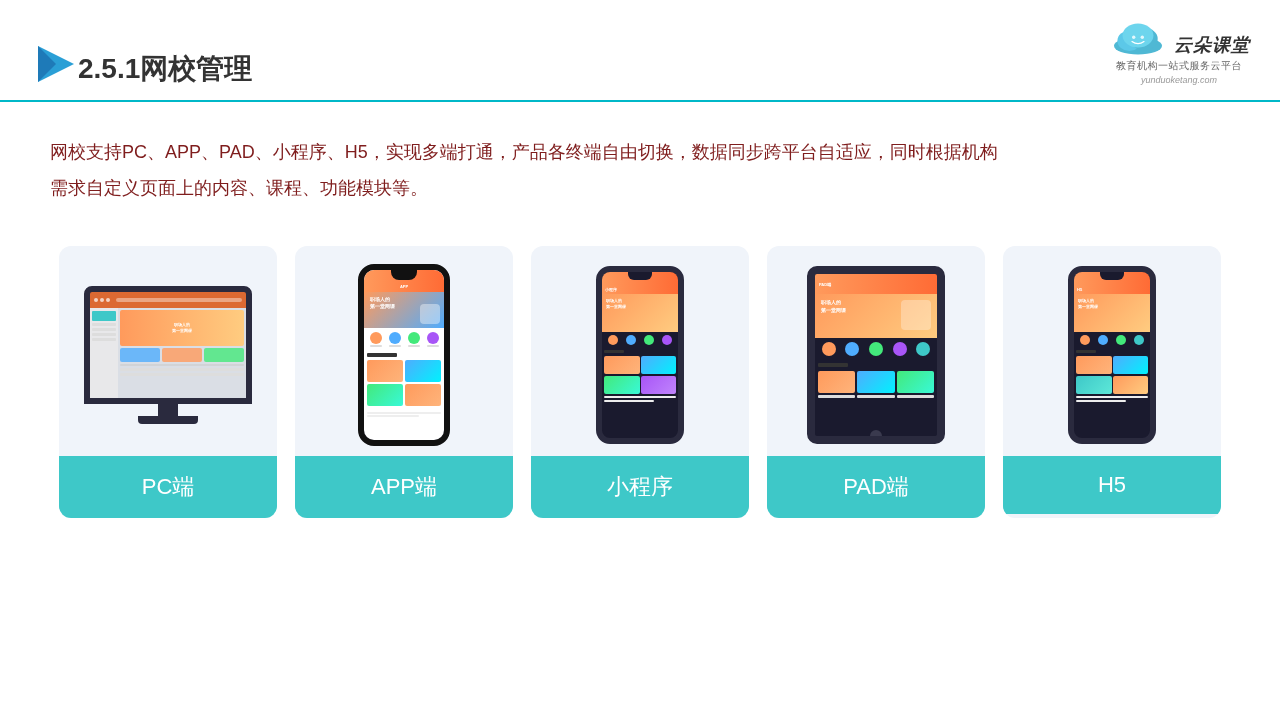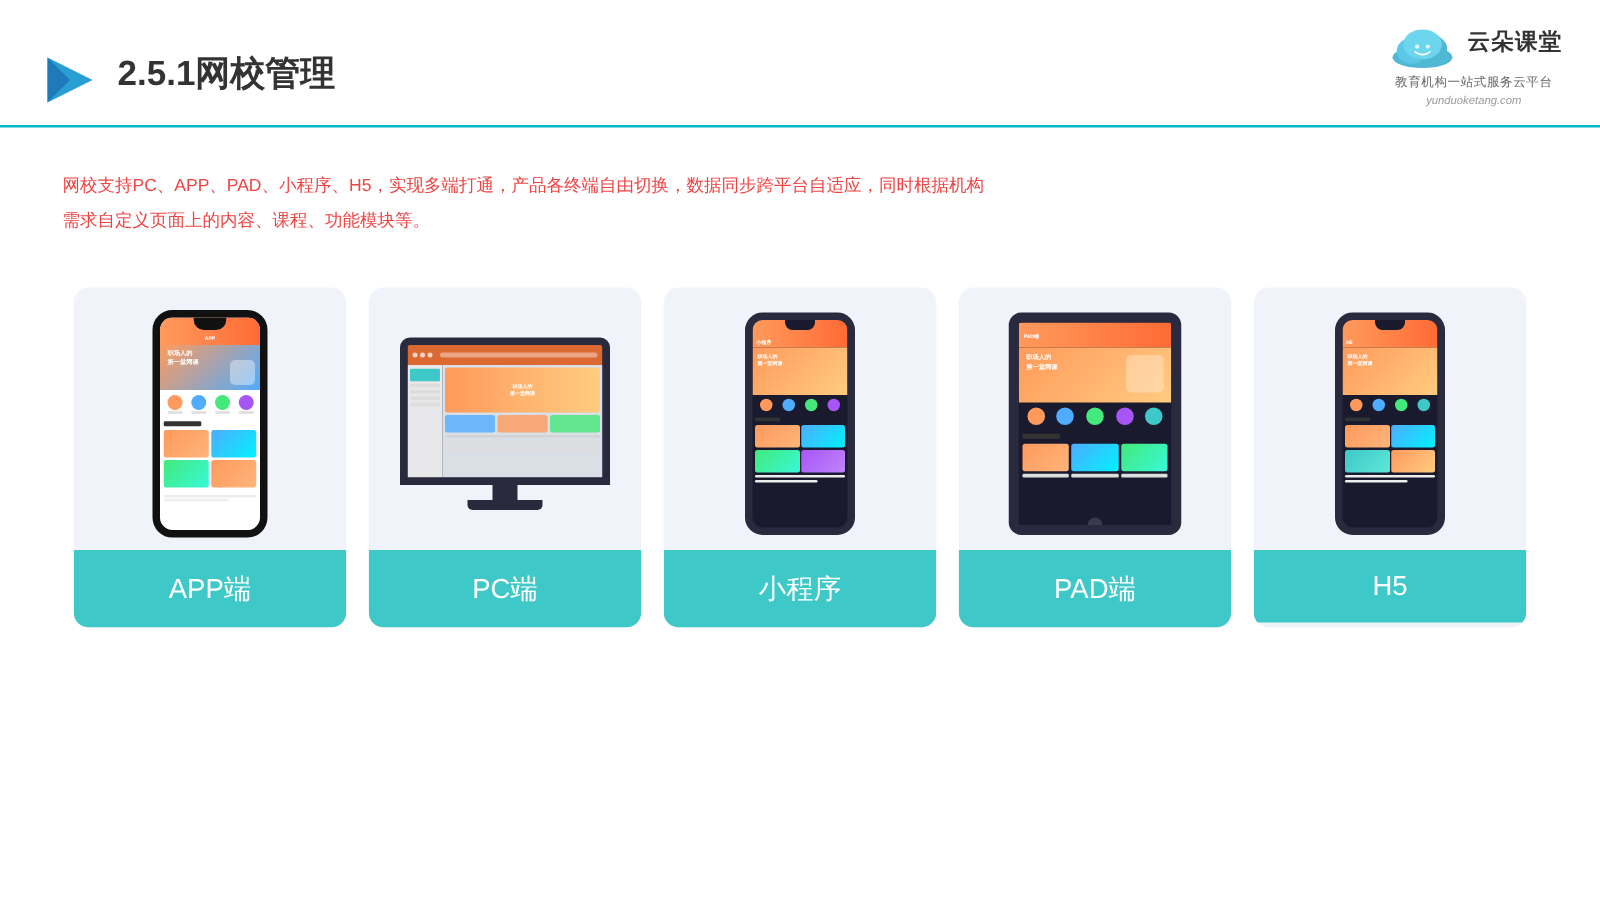--- a/index.html
+++ b/index.html
@@ -15,43 +15,43 @@
     
     .header {
       display: flex;
       align-items: center;
       justify-content: space-between;
       padding: 18px 30px 12px 30px;
       border-bottom: 2px solid #00b8c8;
     }
     .header-left {
       display: flex;
-      align-items: flex-start;
-      gap: 16px;
+      align-items: flex-end;
       margin-top: 22px;
     }
     .play-icon {
       width: 48px;
       height: 48px;
     }
     .page-title {
       font-size: 28px;
       font-weight: bold;
       color: #333;
     }
     .logo-area {
       display: flex;
       flex-direction: column;
       align-items: center;
       gap: 2px;
     }
     .logo-cloud {
       display: flex;
-      align-items: flex-start;
+      align-items: flex-end;
       gap: 6px;
+      font-style: italic;
     }
     .cloud-icon-svg {
       width: 60px;
       height: 36px;
     }
     .logo-text-main {
       font-size: 18px;
       font-weight: bold;
       color: #333;
       letter-spacing: 1px;
@@ -64,22 +64,22 @@
     }
     .logo-url {
       font-size: 9px;
       color: #999;
       font-style: italic;
     }
 
     
     .description {
       padding: 32px 50px 20px 50px;
-      font-size: 14px;
-      color: #ef4444;
+      font-size: 18px;
+      color: #7f1d1d;
       line-height: 2;
     }
 
     
     .cards-container {
       display: flex;
       justify-content: center;
       gap: 18px;
       padding: 20px 40px 20px 40px;
     }
@@ -353,71 +353,20 @@
     <span class="logo-sub">教育机构一站式服务云平台</span>
     <span class="logo-url">yunduoketang.com</span>
   </div>
 </div>
 
 <div class="description">
   <p>网校支持PC、APP、PAD、小程序、H5，实现多端打通，产品各终端自由切换，数据同步跨平台自适应，同时根据机构<br>需求自定义页面上的内容、课程、功能模块等。</p>
 </div>
 
 <div class="cards-container">
-
-  <div class="card">
-    <div class="card-image-area">
-      <div class="app-phone">
-        <div class="app-phone-notch"></div>
-        <div class="app-phone-screen">
-          <div class="app-screen-header">
-            <div class="app-screen-header-text">APP</div>
-          </div>
-          <div class="app-banner">
-            <div class="app-banner-text">职场人的<br>第一堂网课</div>
-            <div style="position:absolute; right:4px; bottom:4px; width:20px; height:20px; border-radius:4px; background:rgba(255,255,255,0.4);"></div>
-          </div>
-          <div class="app-icons-row">
-            <div class="app-icon-item">
-              <div class="app-icon-circle"></div>
-              <div class="app-icon-label"></div>
-            </div>
-            <div class="app-icon-item">
-              <div class="app-icon-circle blue"></div>
-              <div class="app-icon-label"></div>
-            </div>
-            <div class="app-icon-item">
-              <div class="app-icon-circle green"></div>
-              <div class="app-icon-label"></div>
-            </div>
-            <div class="app-icon-item">
-              <div class="app-icon-circle purple"></div>
-              <div class="app-icon-label"></div>
-            </div>
-          </div>
-          <div class="app-course-section">
-            <div class="app-section-title"></div>
-            <div class="app-course-row">
-              <div class="app-course-card"></div>
-              <div class="app-course-card blue-card"></div>
-            </div>
-            <div class="app-course-row">
-              <div class="app-course-card green-card"></div>
-              <div class="app-course-card"></div>
-            </div>
-          </div>
-          <div style="padding: 2px 3px; display:flex; flex-direction:column; gap:1px;">
-            <div style="height:2px; background:#eee; border-radius:1px;"></div>
-            <div style="height:2px; background:#eee; border-radius:1px; width:70%;"></div>
-          </div>
-        </div>
-      </div>
-    </div>
-    <div class="card-label">APP端</div>
-  </div>
 
   <div class="card">
     <div class="card-image-area">
       <div class="pc-monitor">
         <div class="monitor-body">
           <div class="screen-content">
             <div class="screen-top-bar">
               <div class="screen-dot"></div>
               <div class="screen-dot"></div>
               <div class="screen-dot"></div>
@@ -449,20 +398,71 @@
         </div>
         <div class="monitor-stand"></div>
         <div class="monitor-base"></div>
       </div>
     </div>
     <div class="card-label">PC端</div>
   </div>
 
   <div class="card">
     <div class="card-image-area">
+      <div class="app-phone">
+        <div class="app-phone-notch"></div>
+        <div class="app-phone-screen">
+          <div class="app-screen-header">
+            <div class="app-screen-header-text">APP</div>
+          </div>
+          <div class="app-banner">
+            <div class="app-banner-text">职场人的<br>第一堂网课</div>
+            <div style="position:absolute; right:4px; bottom:4px; width:20px; height:20px; border-radius:4px; background:rgba(255,255,255,0.4);"></div>
+          </div>
+          <div class="app-icons-row">
+            <div class="app-icon-item">
+              <div class="app-icon-circle"></div>
+              <div class="app-icon-label"></div>
+            </div>
+            <div class="app-icon-item">
+              <div class="app-icon-circle blue"></div>
+              <div class="app-icon-label"></div>
+            </div>
+            <div class="app-icon-item">
+              <div class="app-icon-circle green"></div>
+              <div class="app-icon-label"></div>
+            </div>
+            <div class="app-icon-item">
+              <div class="app-icon-circle purple"></div>
+              <div class="app-icon-label"></div>
+            </div>
+          </div>
+          <div class="app-course-section">
+            <div class="app-section-title"></div>
+            <div class="app-course-row">
+              <div class="app-course-card"></div>
+              <div class="app-course-card blue-card"></div>
+            </div>
+            <div class="app-course-row">
+              <div class="app-course-card green-card"></div>
+              <div class="app-course-card"></div>
+            </div>
+          </div>
+          <div style="padding: 2px 3px; display:flex; flex-direction:column; gap:1px;">
+            <div style="height:2px; background:#eee; border-radius:1px;"></div>
+            <div style="height:2px; background:#eee; border-radius:1px; width:70%;"></div>
+          </div>
+        </div>
+      </div>
+    </div>
+    <div class="card-label">APP端</div>
+  </div>
+
+  <div class="card">
+    <div class="card-image-area">
       <div class="phone-body">
         <div class="phone-notch"></div>
         <div class="screen-content">
           <div style="height:22px; background:linear-gradient(90deg,#ff9a5c,#ff6b35); display:flex; align-items:flex-end; padding:2px 3px;">
             <div style="font-size:4px; color:white; font-weight:bold;">小程序</div>
           </div>
           <div style="height:38px; background:linear-gradient(135deg,#ff9a5c,#ffcc80); position:relative;">
             <div style="position:absolute; top:4px; left:4px; font-size:4px; color:white; font-weight:bold; line-height:1.5;">职场人的<br>第一堂网课</div>
           </div>
           <div style="display:flex; justify-content:space-around; padding:3px 2px;">

